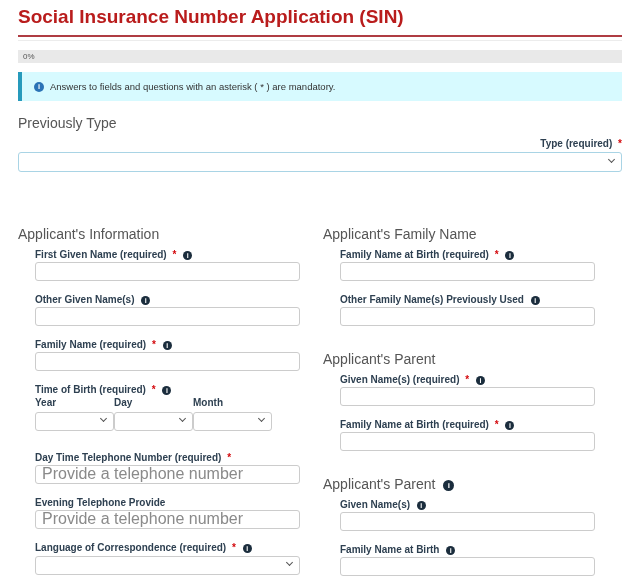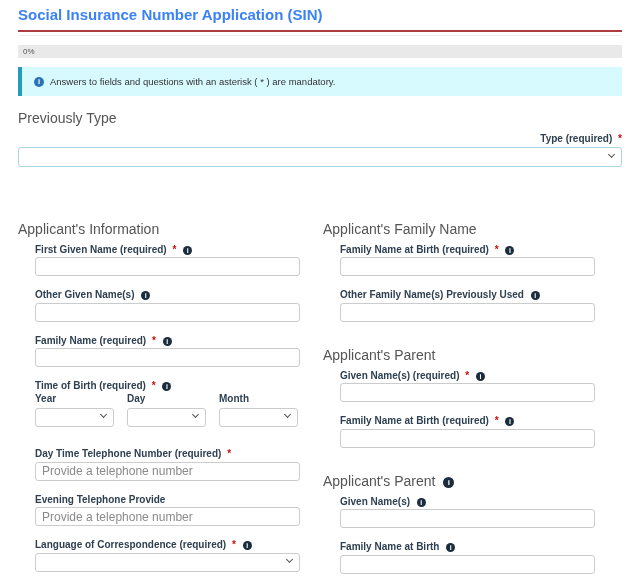--- a/index.html
+++ b/index.html
@@ -6,21 +6,21 @@
   html, body { margin: 0; padding: 0; }
   body {
     width: 640px; height: 578px; overflow: hidden;
     background: #fff; color: #333;
     font-family: "Liberation Sans", sans-serif;
   }
   .page { padding: 6px 18px 0 18px; }
 
   
   .title {
-    font-size: 15px; font-weight: 700; color: #3b82f6;
+    font-size: 19px; font-weight: 700; color: #b91c1c;
     margin: 0; padding-bottom: 7px;
     border-bottom: 2px solid #af3c43;
   }
   .subrule { border: 0; border-top: 1px solid #ececec; margin: 3px 0 0 0; }
 
   
   .progress {
     margin-top: 9px; height: 13px; background: #e9e9e9;
     font-size: 8px; color: #555; line-height: 13px; padding-left: 5px;
   }
@@ -58,21 +58,21 @@
   .field { margin: 0 0 13px 17px; }
   .field.dob { margin-bottom: 21px; }
   .field label {
     display: block; font-size: 10px; font-weight: 700; color: #2e4051;
     line-height: 11px; margin-bottom: 2px;
   }
   .req { color: #d3080c; margin-left: 3px; font-weight: 700; }
 
   input[type="text"] {
     width: 100%; height: 19px; border: 1px solid #ccc; border-radius: 3px;
-    font-size: 12px; padding: 0 6px; color: #333; background: #fff;
+    font-size: 16px; padding: 0 6px; color: #333; background: #fff;
     font-family: "Liberation Sans", sans-serif;
   }
   input[type="text"]::placeholder { color: #8a8a8a; opacity: 1; }
 
   .selectwrap { position: relative; }
   select {
     -webkit-appearance: none; appearance: none;
     width: 100%; height: 19px; border: 1px solid #ccc; border-radius: 3px;
     background: #fff; font-size: 10px; padding: 0 6px; color: #333;
     font-family: "Liberation Sans", sans-serif;
@@ -89,21 +89,21 @@
   .field.type-field label { margin-left: 17px; text-align: right; }
   .field.type-field select { height: 20px; border-color: #a9d4e5; }
   .field.type-field .chev { top: 6px; }
 
   
   .columns { display: flex; margin-top: 55px; }
   .col-left { width: 282px; flex: 0 0 282px; }
   .col-right { width: 272px; flex: 0 0 272px; margin-left: 23px; }
 
   
-  .dob-row { display: flex; gap: 13px; }
+  .dob-row { display: flex; }
   .dob-col { width: 79px; flex: 0 0 79px; }
   .dob-col label { margin-bottom: 3px; }
 </style>
 </head>
 <body>
 
 <div class="page">
 
   <h1 class="title">Social Insurance Number Application (SIN)</h1>
   <hr class="subrule">

